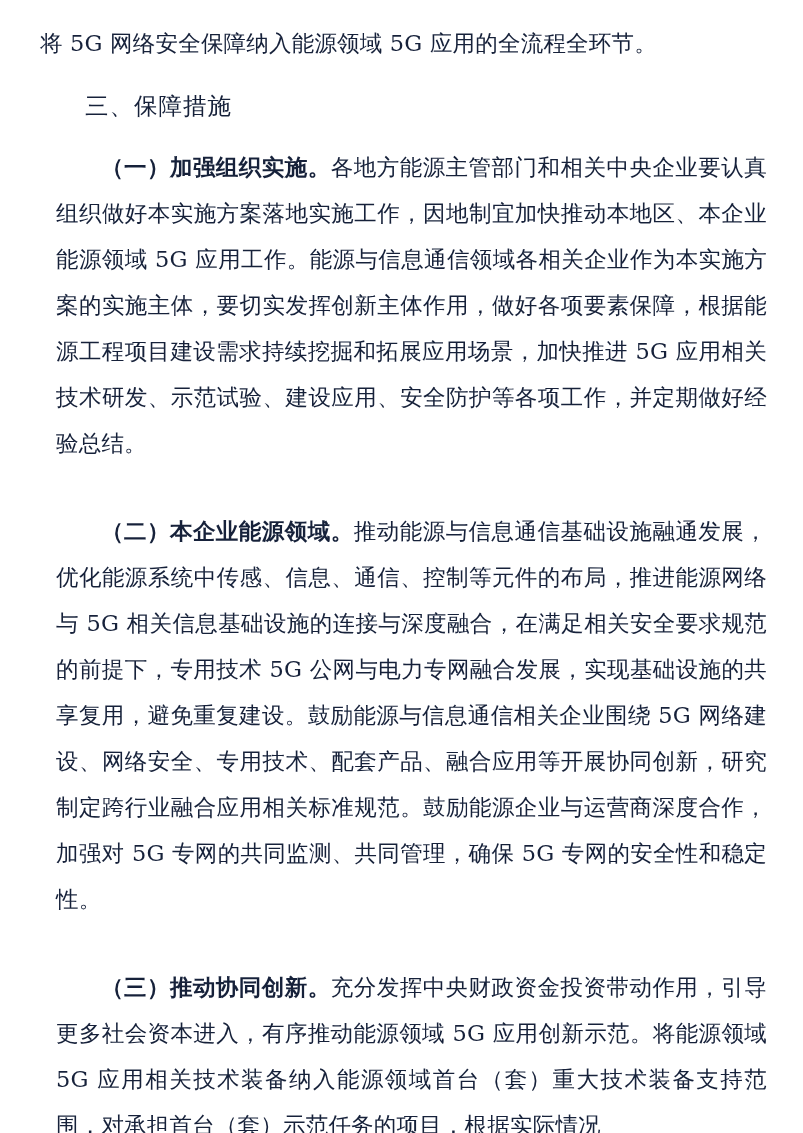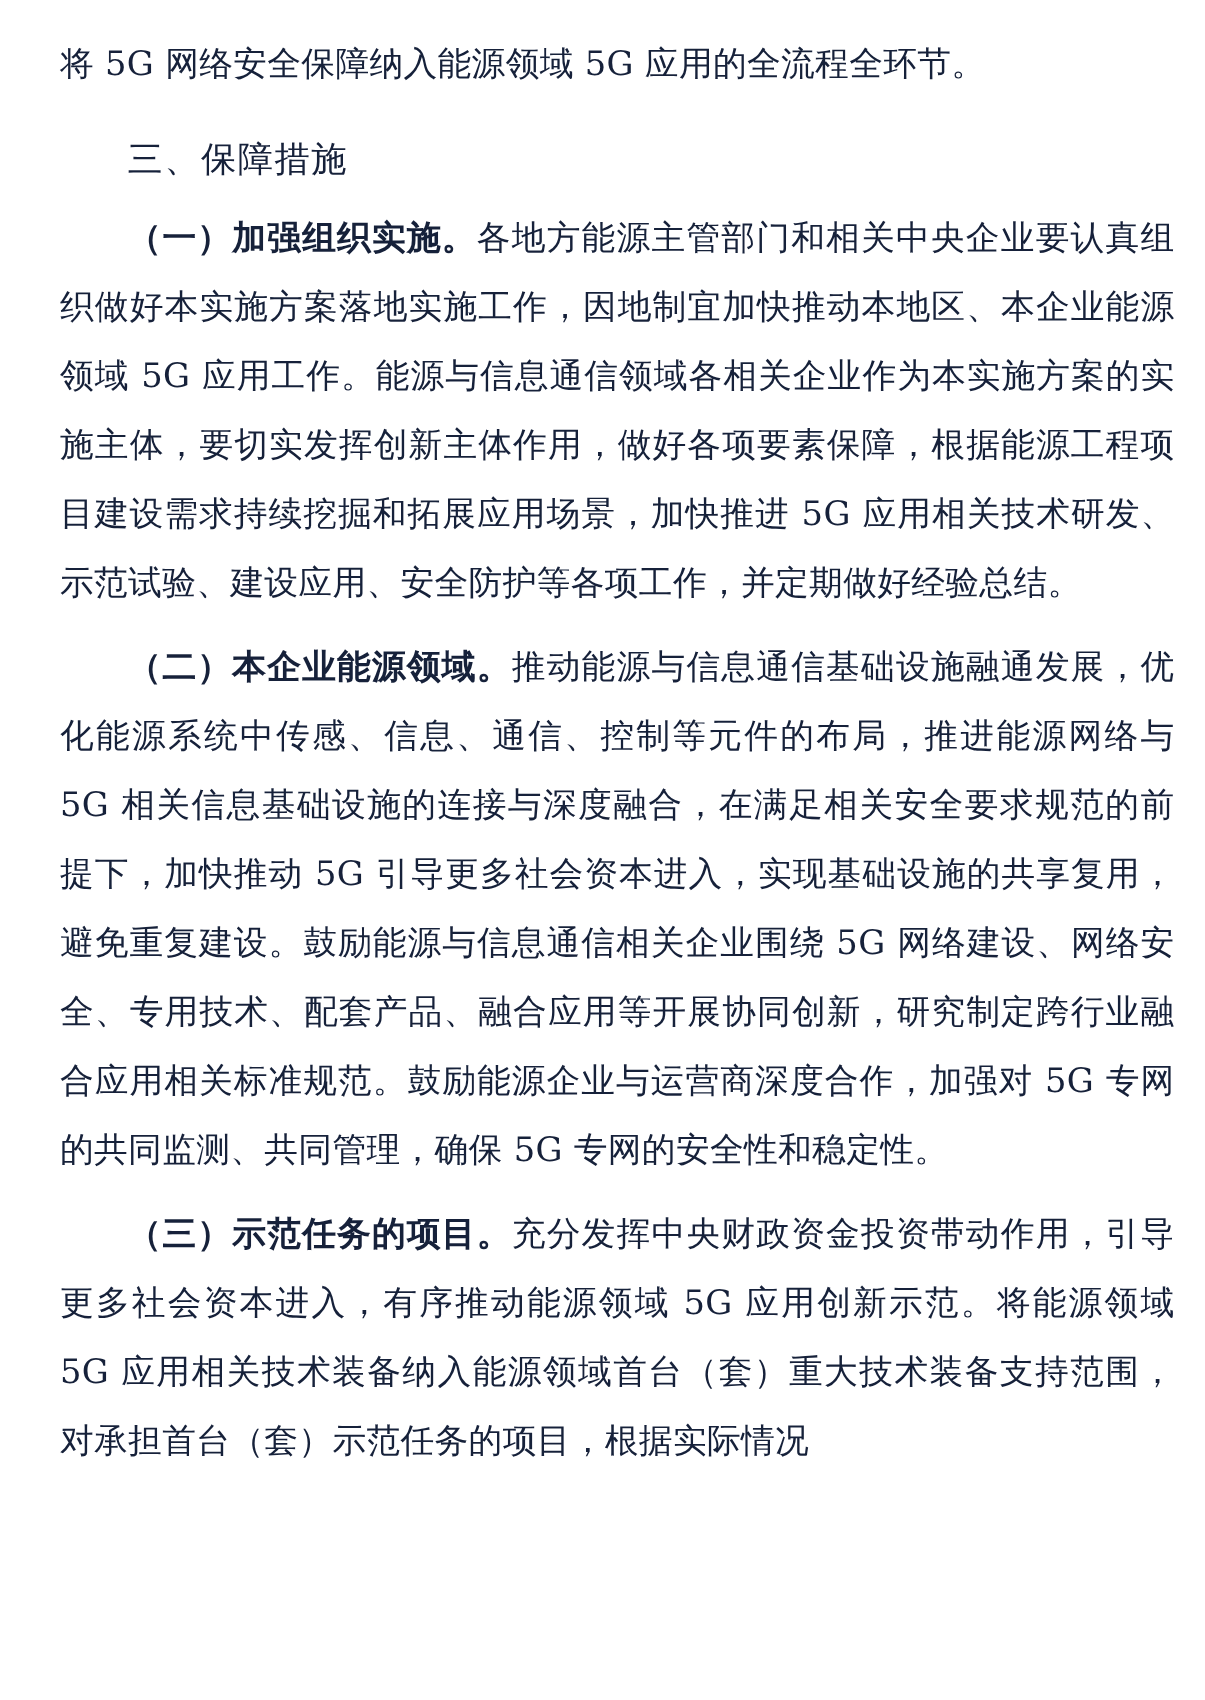--- a/index.html
+++ b/index.html
@@ -27,21 +27,21 @@
     text-align: justify;
     text-justify: inter-ideograph;
     letter-spacing: 0.2px;
     color: #16213a;
   }
   .para {
     margin: 0;
     text-indent: 0;
   }
   .para-indent {
-    margin: 0;
+    margin: 16px;
     text-indent: 45px;
   }
   .heading {
     margin: 18px 0 8px 0;
     font-size: 23.5px;
     font-weight: normal;
     text-indent: 45px;
     letter-spacing: 1px;
     line-height: 44px;
   }
@@ -57,20 +57,20 @@
   <div class="doc-body">
 
     <p class="para">将 5G 网络安全保障纳入能源领域 5G 应用的全流程全环节。</p>
 
     <div class="heading">三、保障措施</div>
 
     <p class="para-indent"><span class="sub-label">（一）加强组织实施。</span><span>各地方能源主管部门和相关中央企业要认真组织做好本实施方案落地实施工作，因地制宜加快推动本地区、本企业能源领域 5G 应用工作。能源与信息通信领域各相关企业作为本实施方案的实施主体，要切实发挥创新主体作用，做好各项要素保障，根据能源工程项目建设需求持续挖掘和拓展应用场景，加快推进 5G 应用相关技术研发、示范试验、建设应用、安全防护等各项工作，并定期做好经验总结。</span></p>
 
     <div class="gap-para"></div>
 
-    <p class="para-indent"><span class="sub-label">（二）本企业能源领域。</span><span>推动能源与信息通信基础设施融通发展，优化能源系统中传感、信息、通信、控制等元件的布局，推进能源网络与 5G 相关信息基础设施的连接与深度融合，在满足相关安全要求规范的前提下，加快推动 5G 引导更多社会资本进入，实现基础设施的共享复用，避免重复建设。鼓励能源与信息通信相关企业围绕 5G 网络建设、网络安全、专用技术、配套产品、融合应用等开展协同创新，研究制定跨行业融合应用相关标准规范。鼓励能源企业与运营商深度合作，加强对 5G 专网的共同监测、共同管理，确保 5G 专网的安全性和稳定性。</span></p>
+    <p class="para-indent"><span class="sub-label">（二）本企业能源领域。</span><span>推动能源与信息通信基础设施融通发展，优化能源系统中传感、信息、通信、控制等元件的布局，推进能源网络与 5G 相关信息基础设施的连接与深度融合，在满足相关安全要求规范的前提下，专用技术 5G 公网与电力专网融合发展，实现基础设施的共享复用，避免重复建设。鼓励能源与信息通信相关企业围绕 5G 网络建设、网络安全、专用技术、配套产品、融合应用等开展协同创新，研究制定跨行业融合应用相关标准规范。鼓励能源企业与运营商深度合作，加强对 5G 专网的共同监测、共同管理，确保 5G 专网的安全性和稳定性。</span></p>
 
     <div class="gap-para"></div>
 
-    <p class="para-indent"><span class="sub-label">（三）示范任务的项目。</span><span>充分发挥中央财政资金投资带动作用，引导更多社会资本进入，有序推动能源领域 5G 应用创新示范。将能源领域 5G 应用相关技术装备纳入能源领域首台（套）重大技术装备支持范围，对承担首台（套）示范任务的项目，根据实际情况</span></p>
+    <p class="para-indent"><span class="sub-label">（三）推动协同创新。</span><span>充分发挥中央财政资金投资带动作用，引导更多社会资本进入，有序推动能源领域 5G 应用创新示范。将能源领域 5G 应用相关技术装备纳入能源领域首台（套）重大技术装备支持范围，对承担首台（套）示范任务的项目，根据实际情况</span></p>
 
   </div>
 </div>
 
 </body></html>

